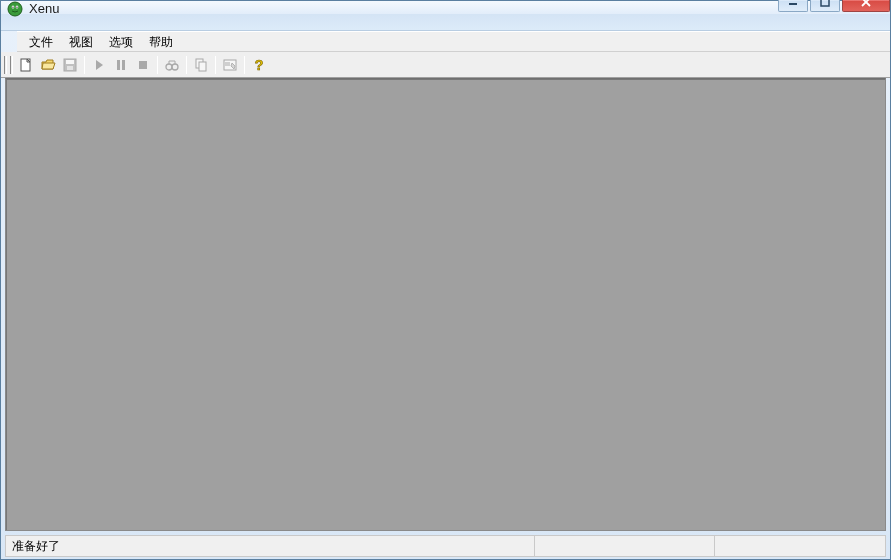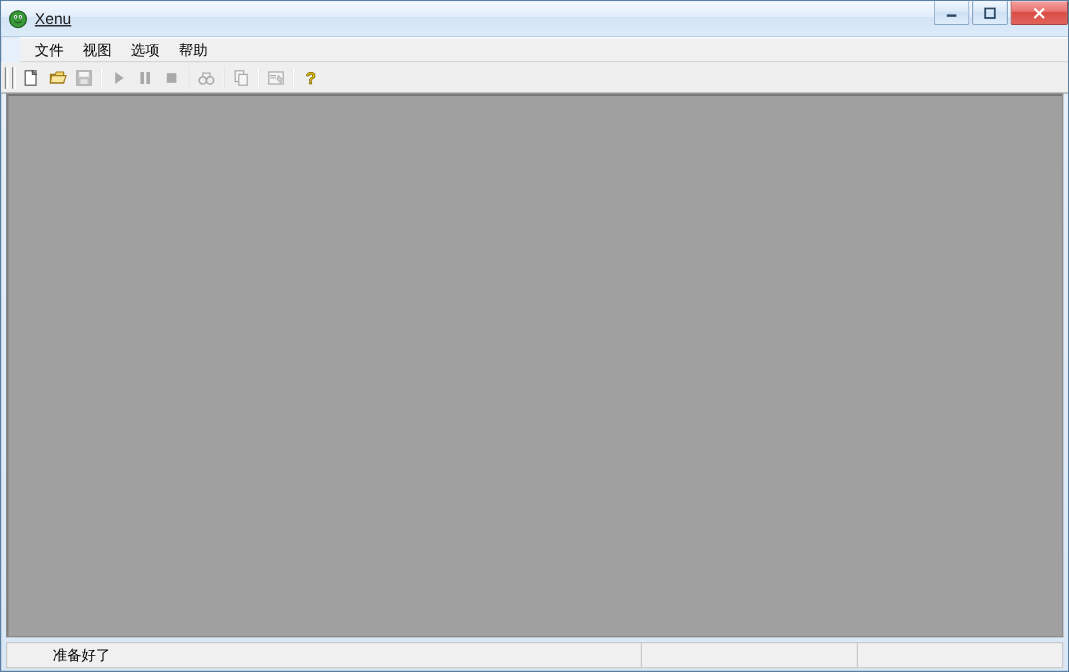--- a/index.html
+++ b/index.html
@@ -16,24 +16,23 @@
     background: linear-gradient(to bottom, #e8f1fb 0%, #d9e7f6 100%);
     border: 1px solid #5a7fa0;
     display: flex;
     flex-direction: column;
   }
   
   .titlebar {
     height: 30px;
     background: linear-gradient(to bottom, #f4f9fe 0%, #e2edfa 45%, #d4e4f5 46%, #dcebf9 100%);
     display: flex;
-    align-items: center;
+    align-items: flex-start;
     padding: 0 0 0 6px;
     border-bottom: 1px solid #b8cde2;
-    text-decoration: underline;
   }
   .titlebar .app-icon {
     width: 16px; height: 16px;
     margin-right: 6px;
     display: flex; align-items: center; justify-content: center;
   }
   .titlebar .title {
     color: #1a1a1a;
     font-size: 13px;
     flex: 1;
@@ -125,21 +124,20 @@
 
   
   .statusbar {
     height: 22px;
     background: #f0f0f0;
     border-top: 1px solid #fff;
     display: flex;
     align-items: stretch;
     margin: 4px 4px 2px 4px;
     border: 1px solid #c9c9c9;
-    padding-left: 32px;
   }
   .status-cell {
     border-right: 1px solid #c9c9c9;
     padding: 2px 6px;
     font-size: 12px;
     display: flex; align-items: center;
   }
   .status-cell.main { flex: 1; }
   .status-cell.mid { width: 180px; }
   .status-cell.right { width: 170px; border-right:none; }

